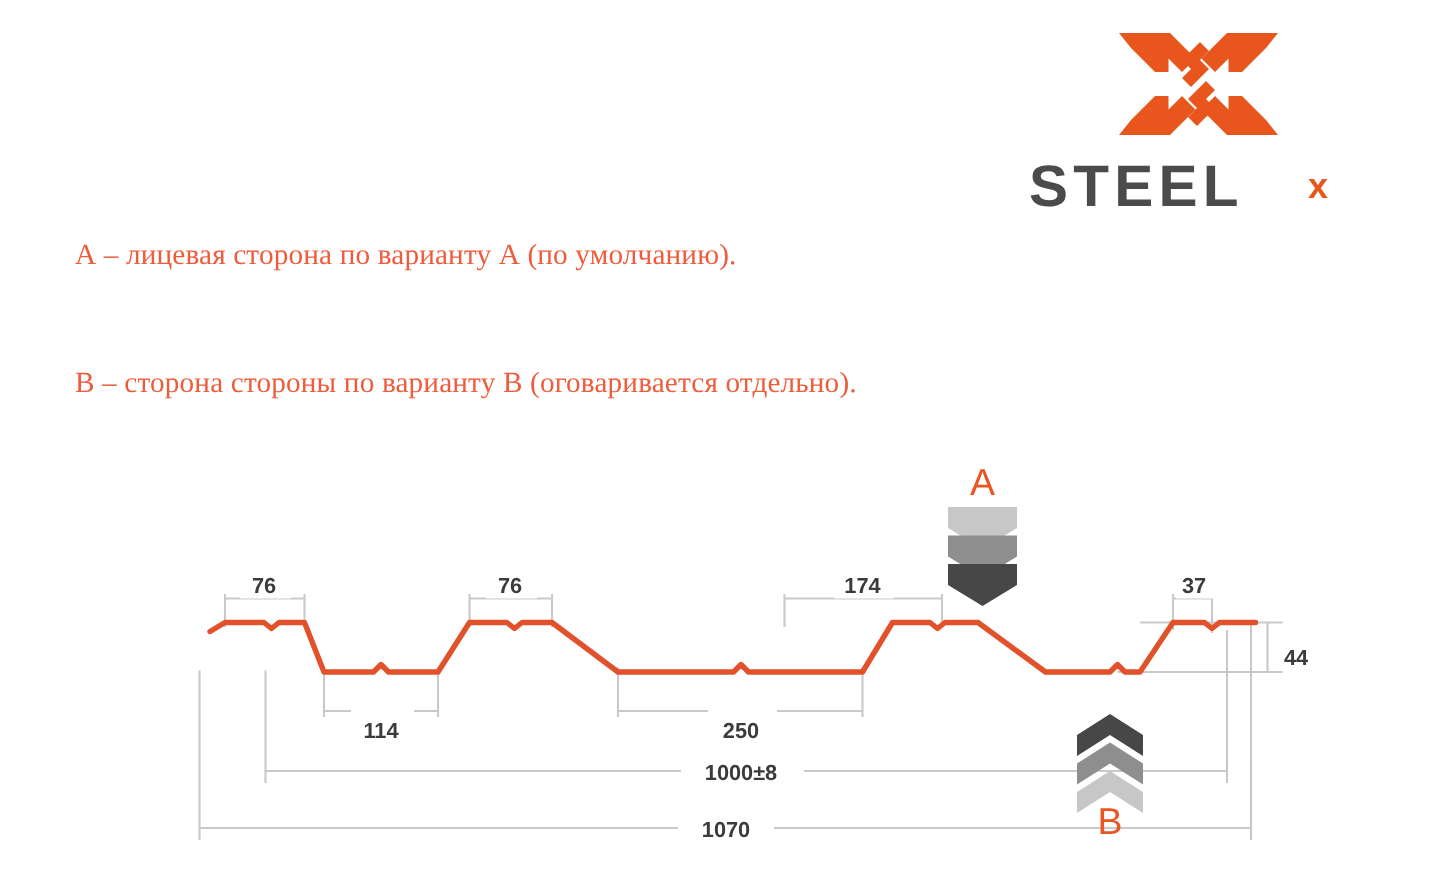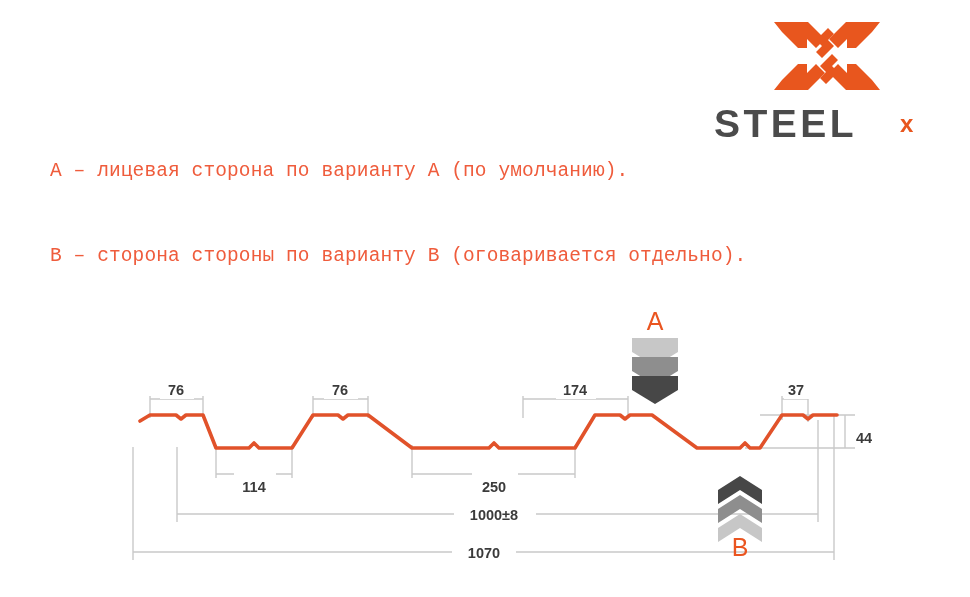--- a/index.html
+++ b/index.html
@@ -19,21 +19,20 @@
     overflow: hidden;
   }
 
   
   #logo {
     position: absolute;
     left: 686px;
     top: 18px;
     width: 230px;
     height: 125px;
-    margin-left: 28px;
   }
   #logo-mark {
     position: absolute;
     left: 58px;
     top: 0px;
     width: 110px;
     height: 76px;
   }
   #logo-wordmark {
     position: absolute;
@@ -44,21 +43,21 @@
   }
 
   
   .caption {
     position: absolute;
     left: 50px;
     font-size: 19.5px;
     letter-spacing: 0.1px;
     color: #ef5c3c;
     white-space: nowrap;
-    font-family: Liberation Mono, monospace;
+    font-family: Liberation Serif, serif;
   }
   #caption-a { top: 160px; }
   #caption-b { top: 245px; }
 
   
   #drawing {
     position: absolute;
     left: 0;
     top: 0;
     width: 970px;

